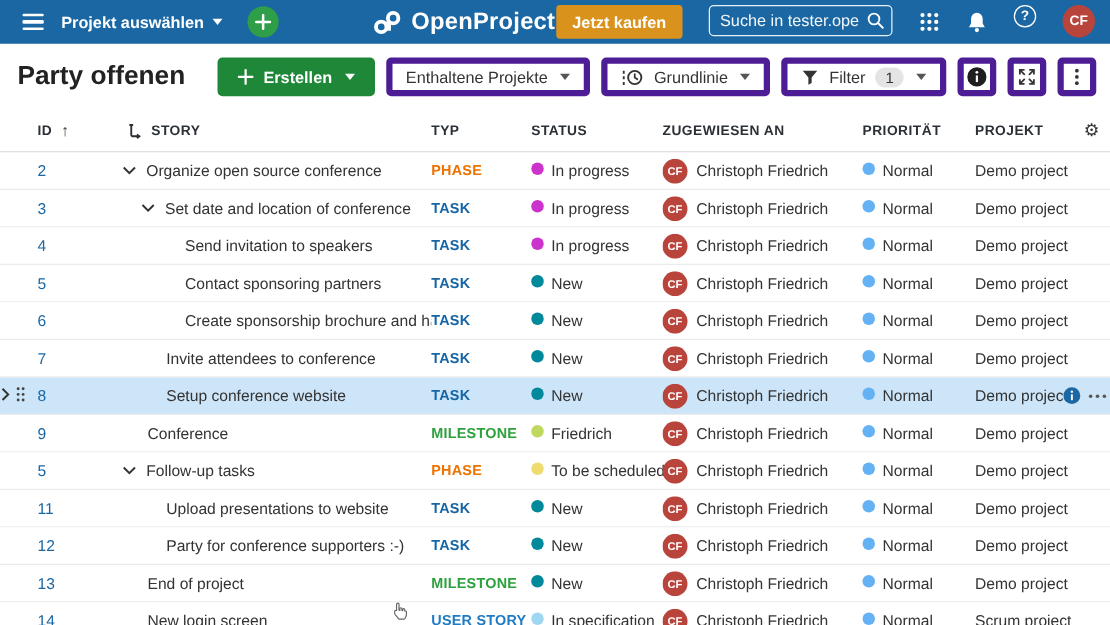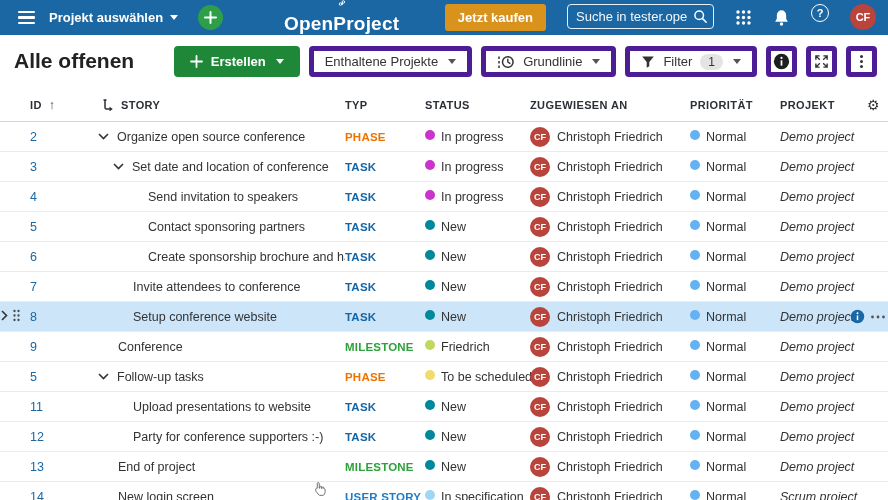--- a/index.html
+++ b/index.html
@@ -12,21 +12,21 @@
   
   .topbar {
     height:35px; background:var(--c-topbar); display:flex; align-items:center;
     padding:0 12px; position:relative; color:#fff;
   }
   .hamburger { width:17px; height:13px; display:flex; flex-direction:column; justify-content:space-between; cursor:pointer; margin:0 14px 0 6px;}
   .hamburger i { display:block; height:2.2px; background:#fff; border-radius:1px;}
   .proj-select { display:flex; align-items:center; gap:7px; font-size:13px; font-weight:700; cursor:pointer;}
   .caret { width:0; height:0; border-left:4px solid transparent; border-right:4px solid transparent; border-top:5px solid currentColor; display:inline-block;}
   .plus-circle { width:25px; height:25px; border-radius:50%; background:var(--c-green-plus); display:flex; align-items:center; justify-content:center; margin-left:20px; cursor:pointer;}
-  .logo { position:absolute; left:284px; top:0; height:35px; display:flex; align-items:center; gap:7px;flex-direction:column;}
+  .logo { position:absolute; left:298px; top:0; height:35px; display:flex; align-items:center; gap:7px;}
   .logo-text { font-size:19px; font-weight:700; letter-spacing:.2px;}
   .topbar-right { margin-left:auto; display:flex; gap:21px;}
   .buy-btn { background:var(--c-amber); color:#fff; font-size:13px; font-weight:700; border:none; border-radius:3px; padding:6px 13px; cursor:pointer;}
   .search-wrap { position:relative;}
   .search-input {
     width:147px; height:25px; background:transparent; border:1px solid rgba(255,255,255,.9);
     border-radius:4px; color:#fff; font-size:13px; padding:0 26px 0 8px; outline:none;
     font-family:"Liberation Sans",sans-serif;
   }
   .search-input::placeholder { color:#fff; opacity:.95;}
@@ -61,21 +61,21 @@
   .cell-id a { color:var(--c-link); text-decoration:none;}
   .cell-id { padding-left:30px;}
   .cell-subject { display:flex; align-items:center; white-space:nowrap; overflow:hidden;}
   .indent { flex:none; display:inline-block;}
   .expand-chev { flex:none; margin-right:8px; display:flex; cursor:pointer;}
   .cell-type { font-size:11.5px; font-weight:700; letter-spacing:.2px; white-space:nowrap;}
   .cell-status,.cell-priority { display:flex; gap:6px; white-space:nowrap;}
   .dot { width:10px; height:10px; border-radius:50%; flex:none;}
   .cell-assignee { display:flex; align-items:center; gap:7px; white-space:nowrap; overflow:hidden;}
   .avatar-sm { width:20px; height:20px; border-radius:50%; background:var(--c-avatar); color:#fff; font-size:9px; font-weight:700; display:flex; align-items:center; justify-content:center; flex:none;}
-  .cell-project { white-space:nowrap;font-style:italic;}
+  .cell-project { white-space:nowrap;}
   .cell-actions { display:flex; align-items:center; gap:5px; padding-left:0;}
   .row-left-markers { position:absolute; left:0; top:0; height:30px; display:flex; align-items:center; gap:2px; padding-left:1px;}
   .rows-wrap { position:relative;}
   .cursor-overlay { position:absolute; left:313px; top:481px; pointer-events:none; z-index:9;}
 </style>
 </head>
 <body style="--c-topbar: #1A67A3; --c-green: #1F8838; --c-green-plus: #2E9E48; --c-amber: #D9931D; --c-link: #1A67A3; --c-avatar: #B8443C; --c-selrow: #CDE5F8;">
 
 <div class="topbar">
   <div class="hamburger">
@@ -132,21 +132,21 @@
           <path d="M8 1.2a4.4 4.4 0 0 0-4.4 4.4v3.6L2 12h12l-1.6-2.8V5.6A4.4 4.4 0 0 0 8 1.2z" fill="#fff"></path>
           <circle cx="8" cy="14.2" r="1.6" fill="#fff"></circle>
         </svg>
     </span>
     <span class="tb-icon help-circle">?</span>
     <div class="avatar-top">CF</div>
   </div>
 </div>
 
 <div class="head">
-  <h1 class="page-title">Alle offenen</h1>
+  <h1 class="page-title">Party offenen</h1>
   <div class="head-actions">
     <button class="btn btn-green">
       <svg width="13" height="13" viewBox="0 0 13 13">
           <path d="M6.5 1v11M1 6.5h11" stroke="#fff" stroke-width="1.8" stroke-linecap="round"></path>
         </svg>
       <span>Erstellen</span>
       <span class="caret"></span>
     </button>
     <button class="btn">
       <span>Enthaltene Projekte</span>

